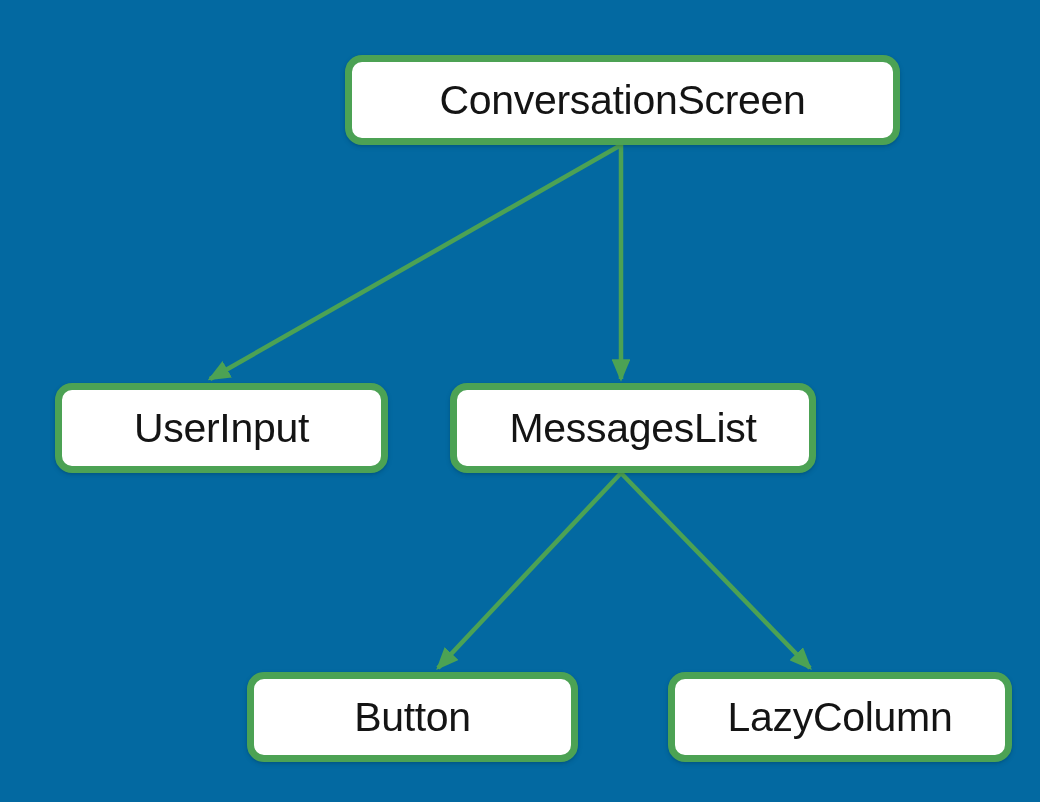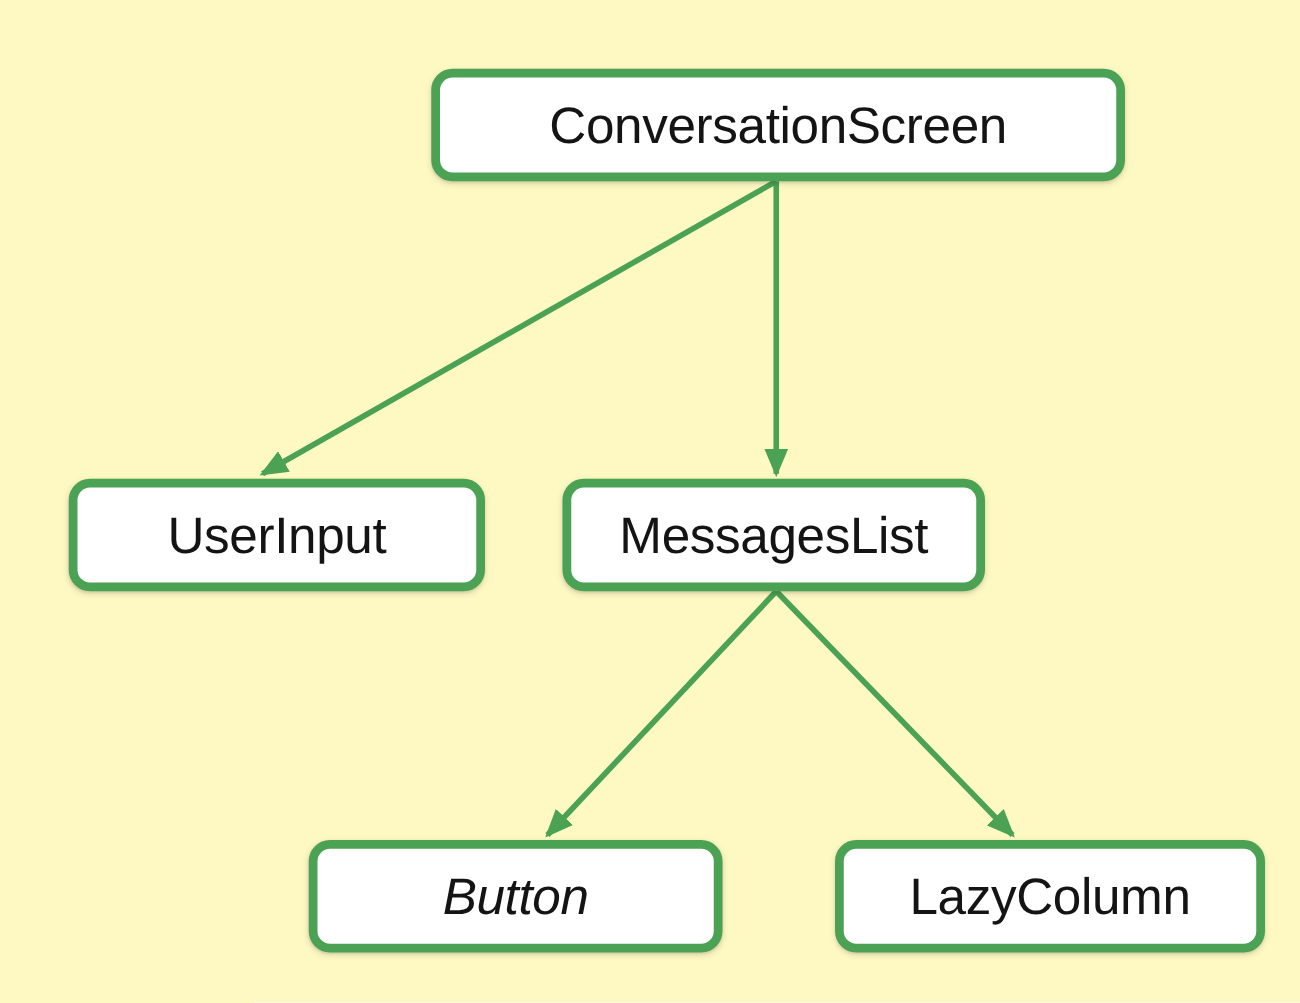--- a/index.html
+++ b/index.html
@@ -48,21 +48,21 @@
     font-weight: 400;
     color: #141414;
     letter-spacing: -0.3px;
     line-height: 1;
     white-space: nowrap;
   }
 </style>
 </head>
 <body>
 
-<div id="diagram-canvas" style="background: #fef9c3;">
+<div id="diagram-canvas" style="background: #0369a1;">
 
   <svg id="edge-layer" viewBox="0 0 1040 802">
     <defs>
       <marker id="arrowhead" markerWidth="5" markerHeight="4.2" refX="4.4" refY="2.1" orient="auto" markerUnits="strokeWidth">
         <path d="M 0 0 L 5 2.1 L 0 4.2 z" fill="#4ca254"></path>
       </marker>
     </defs>
     <g id="edges-group">
         <line x1="621" y1="145" x2="210" y2="379" stroke="#4ca254" stroke-width="4.5" stroke-linecap="butt" marker-end="url(#arrowhead)"></line>
         <line x1="621" y1="145" x2="621" y2="379" stroke="#4ca254" stroke-width="4.5" stroke-linecap="butt" marker-end="url(#arrowhead)"></line>
@@ -72,25 +72,25 @@
   </svg>
 
   <div class="node" style="left: 345px; top: 55px; width: 555px; height: 90px; border-color: rgb(76, 162, 84); background: rgb(255, 255, 255);">
     <span class="node-label" style="color: rgb(20, 20, 20);">ConversationScreen</span>
   </div>
 
   <div class="node" style="left: 55px; top: 383px; width: 333px; height: 90px; border-color: rgb(76, 162, 84); background: rgb(255, 255, 255); text-align: center;">
     <span class="node-label" style="color: rgb(20, 20, 20);">UserInput</span>
   </div>
 
-  <div class="node" style="left: 450px; top: 383px; width: 338px; height: 90px; border-color: rgb(76, 162, 84); background: rgb(255, 255, 255);">
+  <div class="node" style="left: 450px; top: 383px; width: 366px; height: 90px; border-color: rgb(76, 162, 84); background: rgb(255, 255, 255);">
     <span class="node-label" style="color: rgb(20, 20, 20);">MessagesList</span>
   </div>
 
   <div class="node" style="left: 247px; top: 672px; width: 331px; height: 90px; border-color: rgb(76, 162, 84); background: rgb(255, 255, 255);">
-    <span class="node-label" style="color: rgb(20, 20, 20); font-style: italic;">Button</span>
+    <span class="node-label" style="color: rgb(20, 20, 20);">Button</span>
   </div>
 
   <div class="node" style="left: 668px; top: 672px; width: 344px; height: 90px; border-color: rgb(76, 162, 84); background: rgb(255, 255, 255);">
     <span class="node-label" style="color: rgb(20, 20, 20);">LazyColumn</span>
   </div>
 
 </div>
 
 </body></html>

